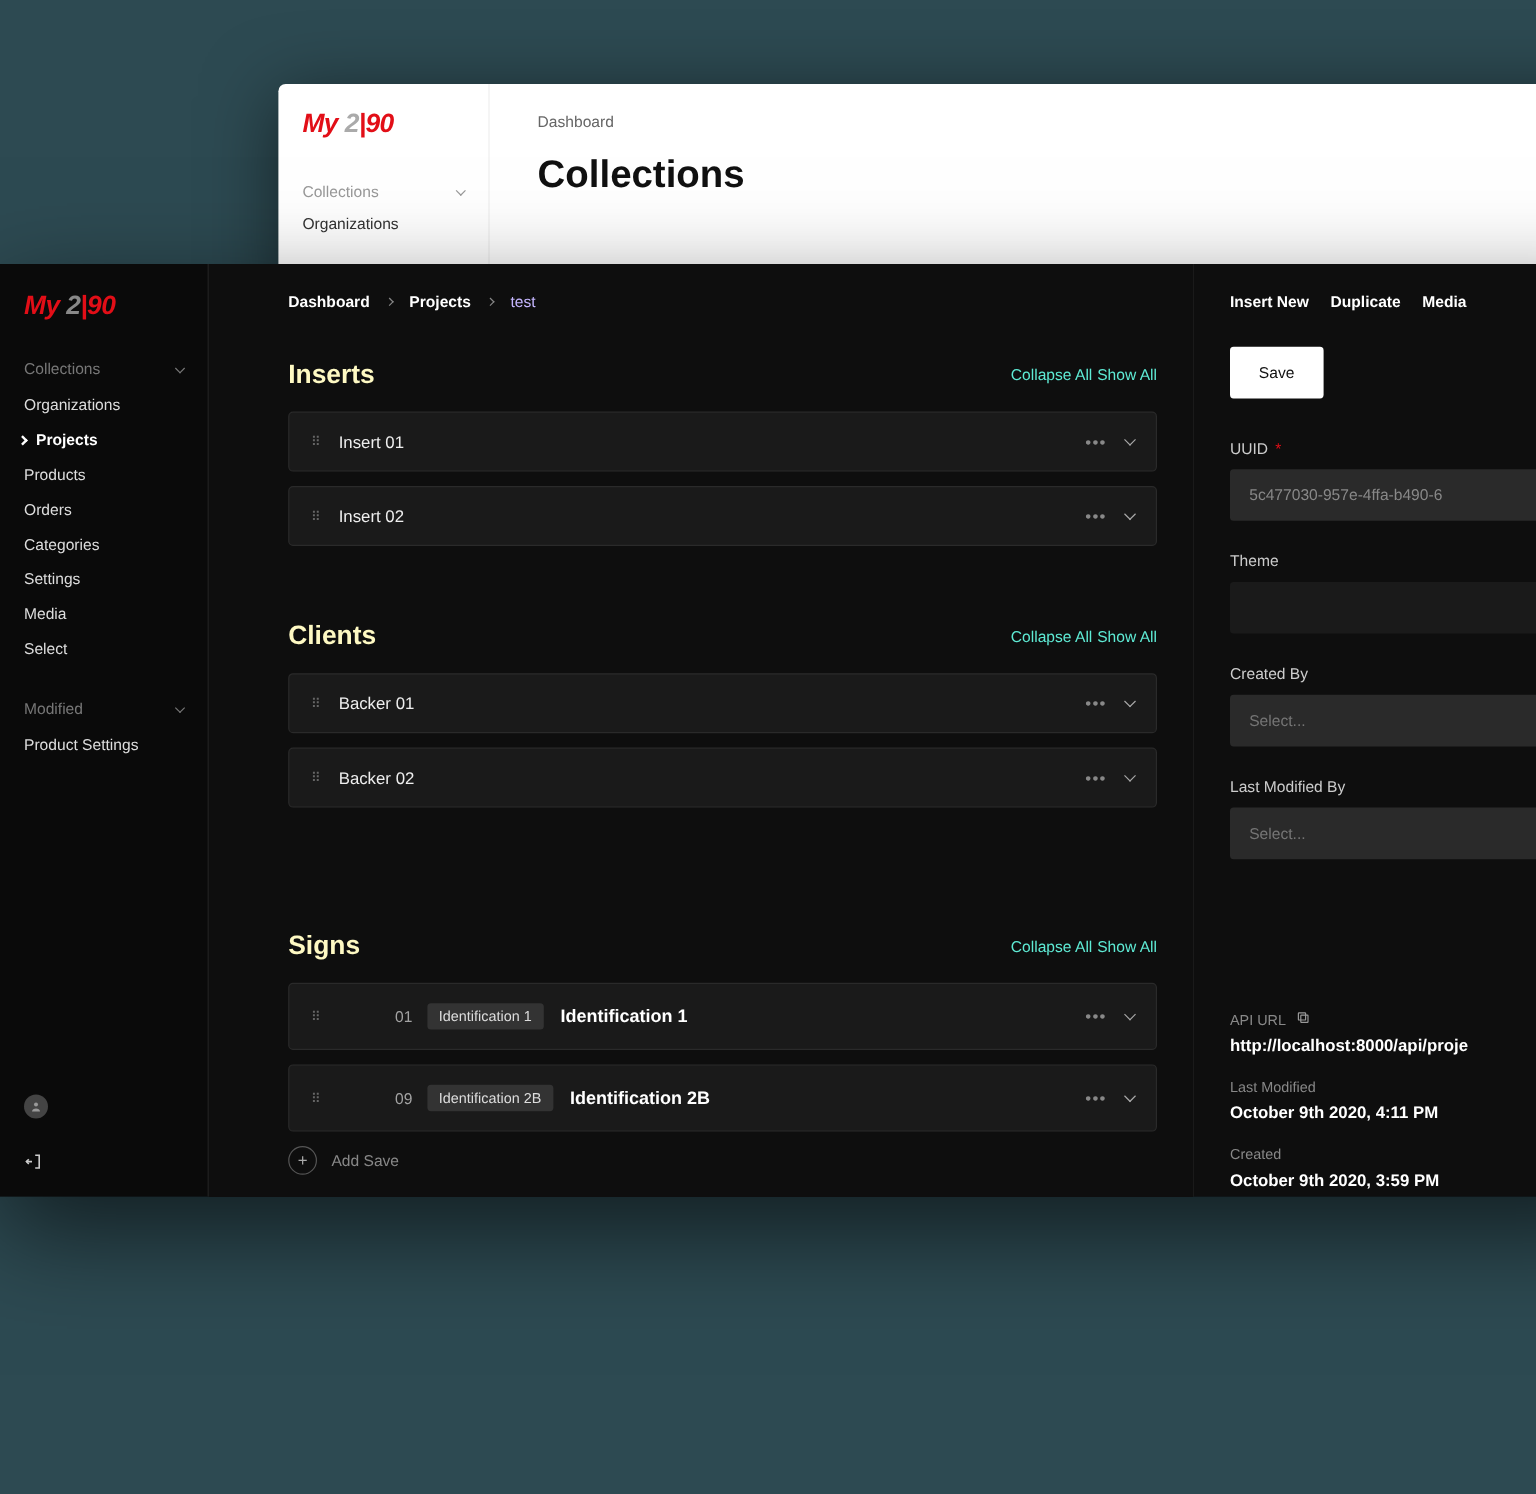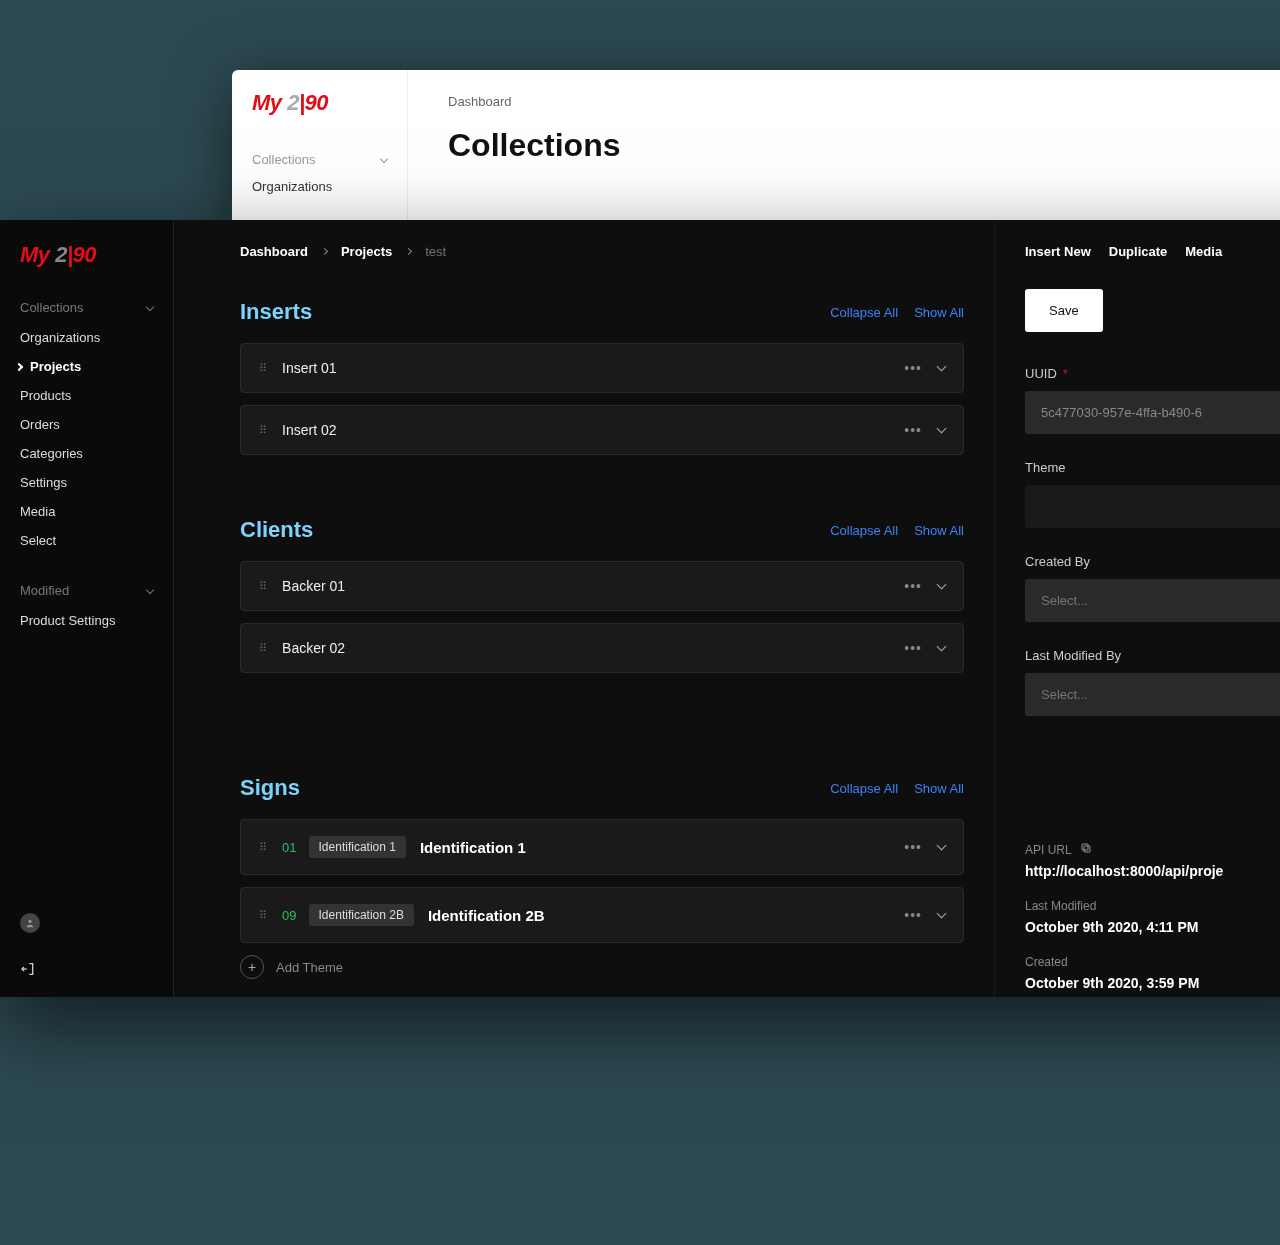--- a/index.html
+++ b/index.html
@@ -161,45 +161,45 @@
 
   .breadcrumb {
     display: flex;
     gap: 14px;
     align-items: center;
     font-size: 13px;
     color: #bbb;
     margin-bottom: 40px;
   }
   .breadcrumb .crumb { color: #fff; font-weight: 600; }
-  .breadcrumb .crumb.dim { color: #737373; font-weight: 400; }
+  .breadcrumb .crumb.dim { color: #c4b5fd; font-weight: 400; }
   .breadcrumb .sep {
     width: 5px; height: 5px;
     border-top: 1.5px solid #888;
     border-right: 1.5px solid #888;
     transform: rotate(45deg);
   }
 
   .section-header {
     display: flex;
     justify-content: space-between;
     align-items: center;
     margin-bottom: 18px;
     margin-top: 10px;
   }
   .section-title {
     font-size: 22px;
     font-weight: 600;
-    color: #7dd3fc;
+    color: #fef9c3;
   }
   .section-actions {
     display: flex;
-    gap: 16px;
-    font-size: 13px;
-    color: #3b82f6;
+    gap: 4px;
+    font-size: 13px;
+    color: #5eead4;
   }
   .section-actions span { cursor: pointer; }
 
   .row {
     background: #1a1a1a;
     border: 1px solid #2a2a2a;
     border-radius: 4px;
     padding: 16px 18px;
     display: flex;
     align-items: center;
@@ -207,23 +207,24 @@
     font-size: 14px;
     color: #eee;
   }
   .row .drag {
     color: #666;
     margin-right: 14px;
     font-size: 11px;
     letter-spacing: 1px;
   }
   .row .idx {
-    color: #22c55e;
+    color: #a3a3a3;
     margin-right: 12px;
     font-size: 13px;
+    margin-left: 47px;
   }
   .row .chip {
     background: #333;
     padding: 4px 10px;
     border-radius: 3px;
     font-size: 12px;
     color: #ddd;
     margin-right: 14px;
   }
   .row .title-strong {
@@ -481,21 +482,21 @@
       <span class="drag">⠿</span>
       <span class="idx">09</span>
       <span class="chip">Identification 2B</span>
       <span class="title-strong">Identification 2B</span>
       <span class="spacer"></span>
       <span class="dots">•••</span>
       <span class="row-chev"></span>
     </div>
     <div class="add-row">
       <div class="add-circle">+</div>
-      <span>Add Theme</span>
+      <span>Add Save</span>
     </div>
   </div>
 
   <div class="detail">
     <div class="detail-actions">
       <span>Insert New</span>
       <span>Duplicate</span>
       <span>Media</span>
     </div>
     <button class="save-btn">Save</button>

